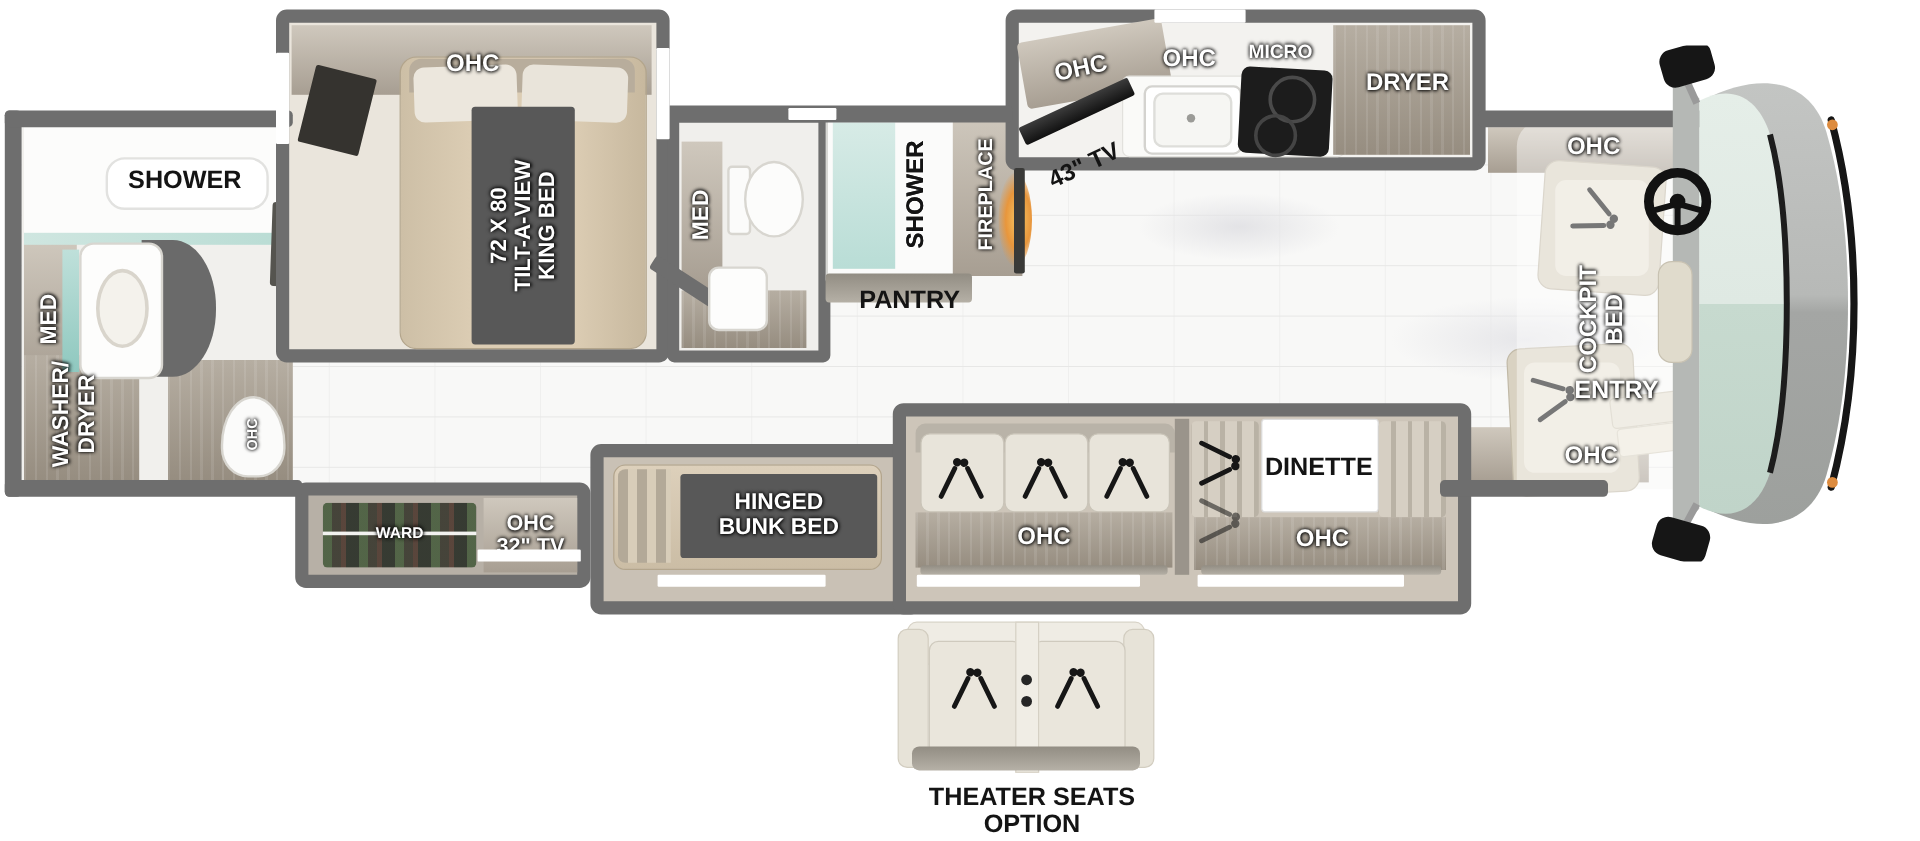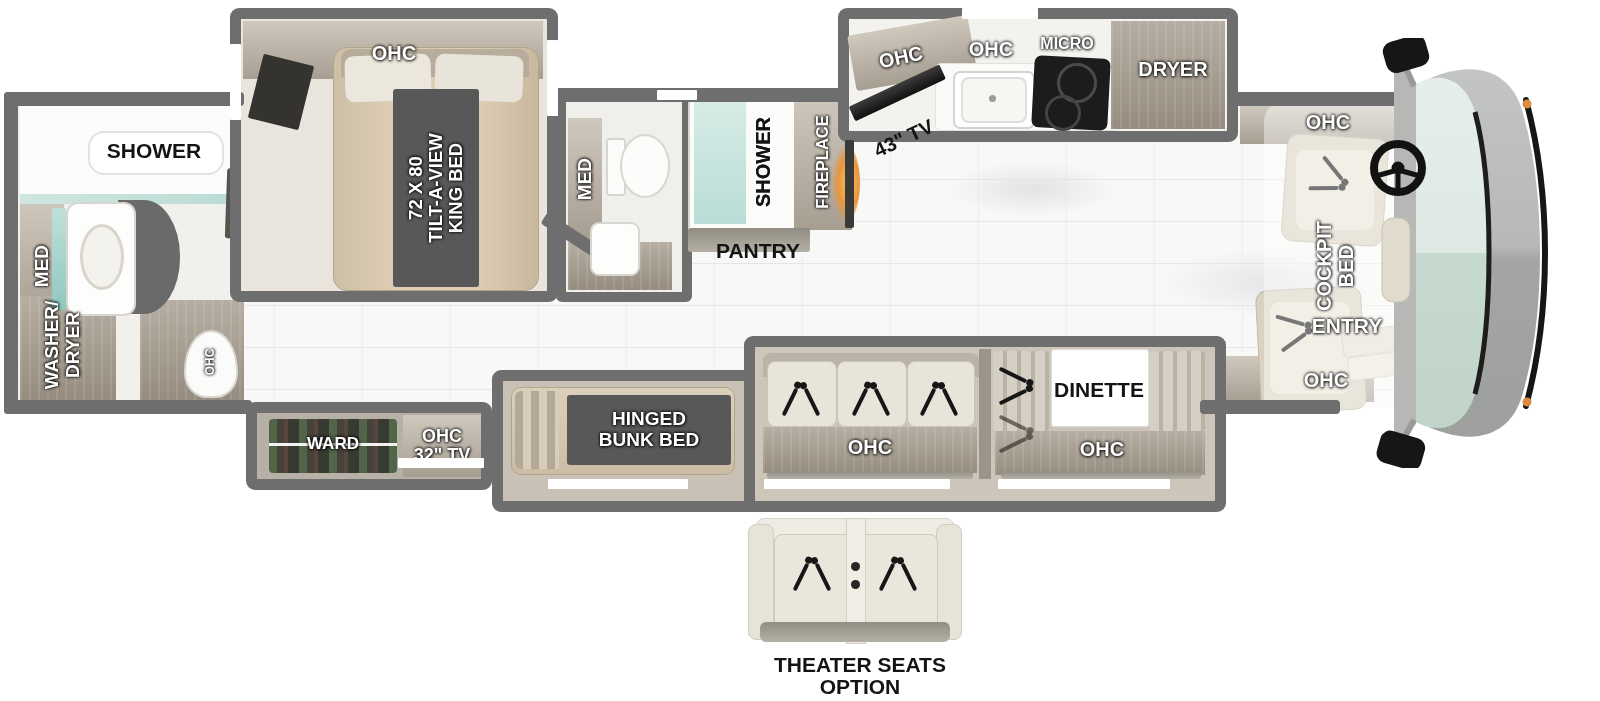--- a/index.html
+++ b/index.html
@@ -135,21 +135,21 @@
     <div class="a woodH" style="left:262px;top:2px;width:114px;height:108px;"></div>
     <div class="a lW" style="left:282px;top:38px;width:84px;height:26px;font-size:20px;">DRYER</div>
   </div>
   <div class="win" style="left:962px;top:8px;width:76px;height:11px;z-index:8;"></div>
 
 
   <div class="slide" style="left:246px;top:402px;width:224px;height:66px;background:#b7b0a6;z-index:5;">
     <div class="a" style="left:12px;top:6px;width:128px;height:54px;background:#45493f;border-radius:4px;
          background-image:repeating-linear-gradient(90deg,rgba(96,128,80,.5) 0 8px,rgba(70,60,50,.4) 8px 15px,rgba(150,60,50,.25) 15px 19px,rgba(40,45,38,.5) 19px 30px);"></div>
     <div class="a" style="left:12px;top:30px;width:128px;height:3px;background:#f2f2f0;"></div>
-    <div class="a lW" style="left:32px;top:18px;width:88px;height:26px;font-size:17px;">WARD</div>
+    <div class="a lW" style="left:32px;top:18px;width:88px;height:26px;font-size:13px;">WARD</div>
     <div class="a wood" style="left:146px;top:2px;width:78px;height:62px;"></div>
     <div class="a lW" style="left:142px;top:8px;width:86px;height:50px;font-size:18px;">OHC
 32" TV</div>
   </div>
   <div class="win" style="left:398px;top:458px;width:86px;height:10px;z-index:8;"></div>
 
   <div class="slide" style="left:492px;top:370px;width:254px;height:120px;background:#c9c1b5;z-index:5;">
     <div class="a" style="left:8px;top:6px;width:222px;height:86px;background:linear-gradient(180deg,#ddd0bb,#cbbda5);border-radius:10px;border:1px solid #b3a58c;"></div>
     <div class="a" style="left:12px;top:10px;width:44px;height:78px;background:repeating-linear-gradient(90deg,#b3a998 0 8px,#d8cdb9 8px 16px);border-radius:6px 0 0 6px;"></div>
     <div class="a" style="left:64px;top:14px;width:164px;height:70px;background:#585858;border-radius:3px;"></div>

